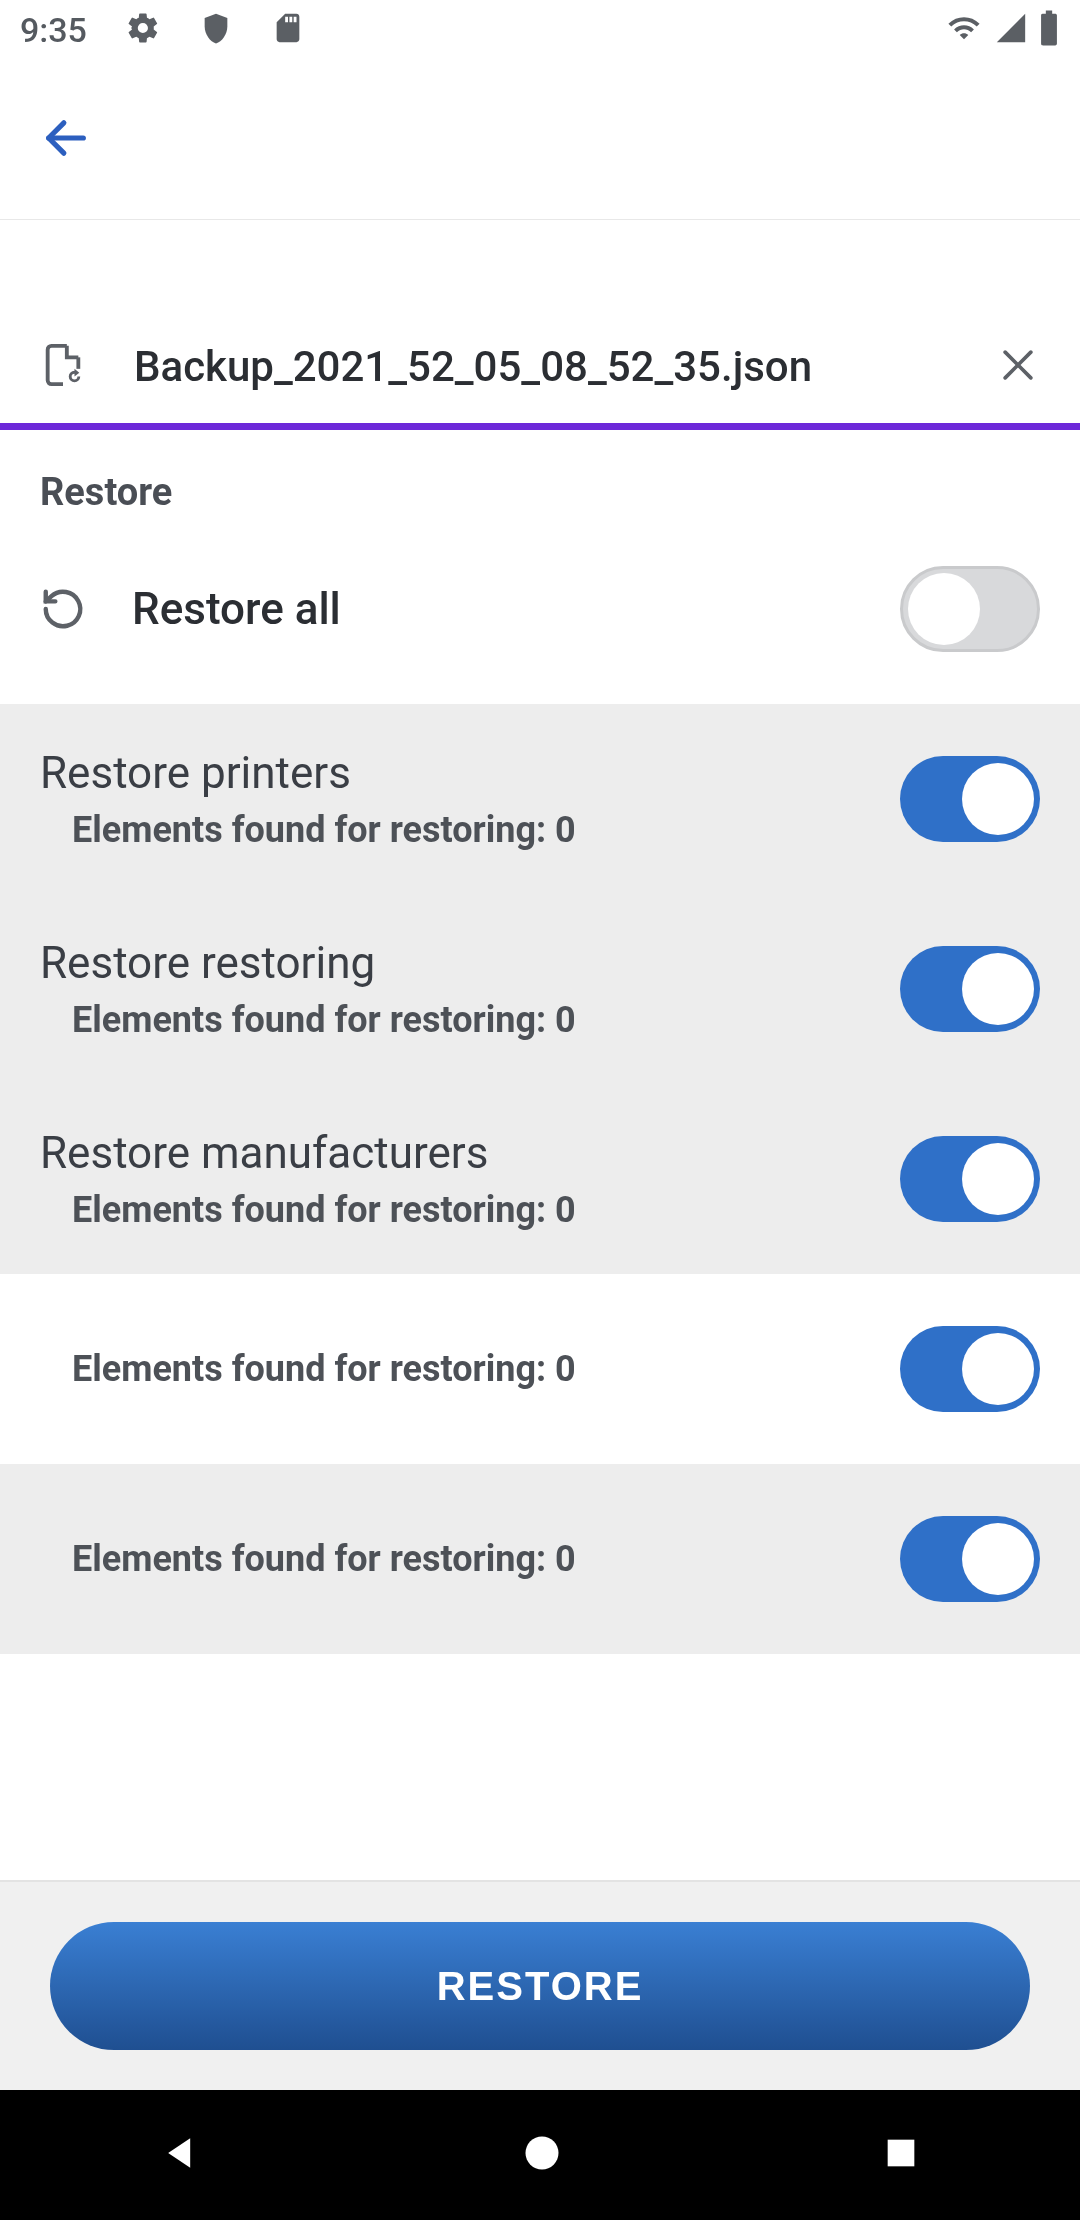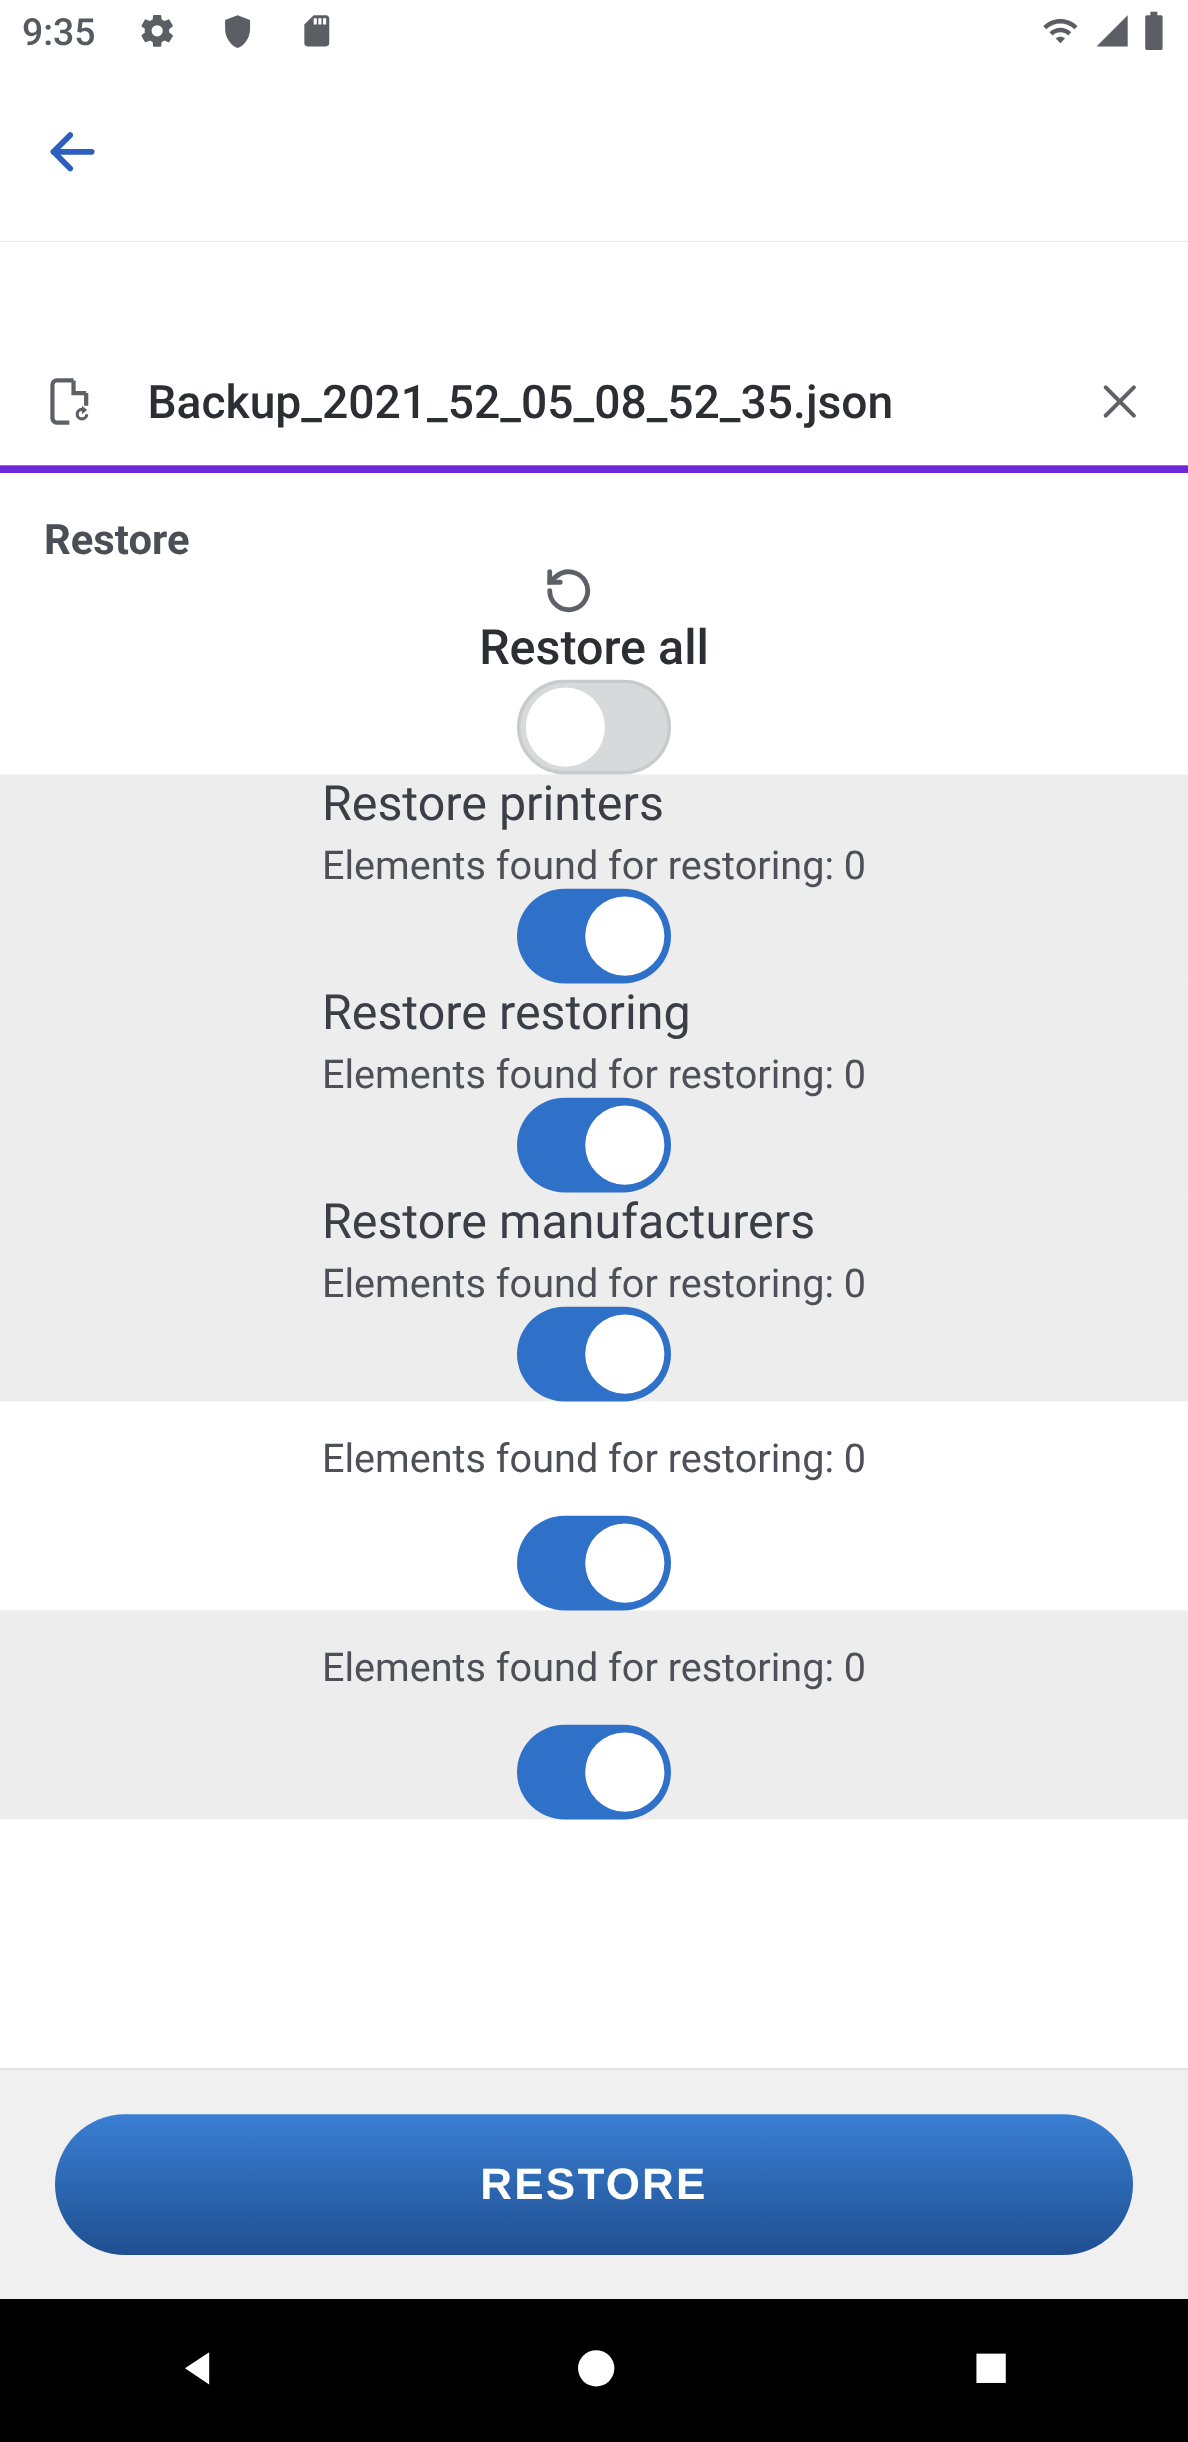--- a/index.html
+++ b/index.html
@@ -18,27 +18,27 @@
   
   .spacer { height: 90px; }
   
   .file-row { display: flex; align-items: center; padding: 0 40px; height: 120px; border-bottom: 7px solid #6d28d9; }
   .file-icon { color: #5d6167; margin-right: 48px; }
   .file-name { flex: 1; font-size: 42px; color: #2b2e33; font-weight: 500; }
   .clear-icon { color: #5d6167; }
   
   .section-header { padding: 40px 40px 0 40px; font-size: 38px; font-weight: 700; color: #4a4e55; }
   
-  .option-row { display: flex; align-items: center; padding: 0 40px; min-height: 190px; flex-direction: column; }
+  .option-row { display: flex; align-items: center; padding: 0 40px; min-height: 190px; }
   .option-row.alt { background: #ededed; }
   .option-row .icon-slot { width: 92px; display: flex; align-items: center; color: #5d6167; }
   .option-text { flex: 1; display: flex; flex-direction: column; justify-content: center; gap: 10px; }
   .option-title { font-size: 44px; font-weight: 500; color: #2b2e33; }
   .option-title.bold { font-weight: 400; color: #3a3e45; }
-  .option-sub { font-size: 36px; color: #4d5157; font-weight: 400; }
+  .option-sub { font-size: 36px; color: #4d5157; font-weight: 700; margin-left: 32px; }
   
   .toggle { width: 140px; height: 86px; border-radius: 43px; position: relative; flex-shrink: 0; }
   .toggle.off { background: #d8d9db; border: 3px solid #c9cacc; }
   .toggle.on { background: #2f70c8; }
   .toggle .knob { position: absolute; width: 72px; height: 72px; border-radius: 50%; background: #fff; top: 50%; transform: translateY(-50%); }
   .toggle.off .knob { left: 5px; }
   .toggle.on .knob { right: 6px; }
   
   .restore-all-row { height: 170px; }
   

